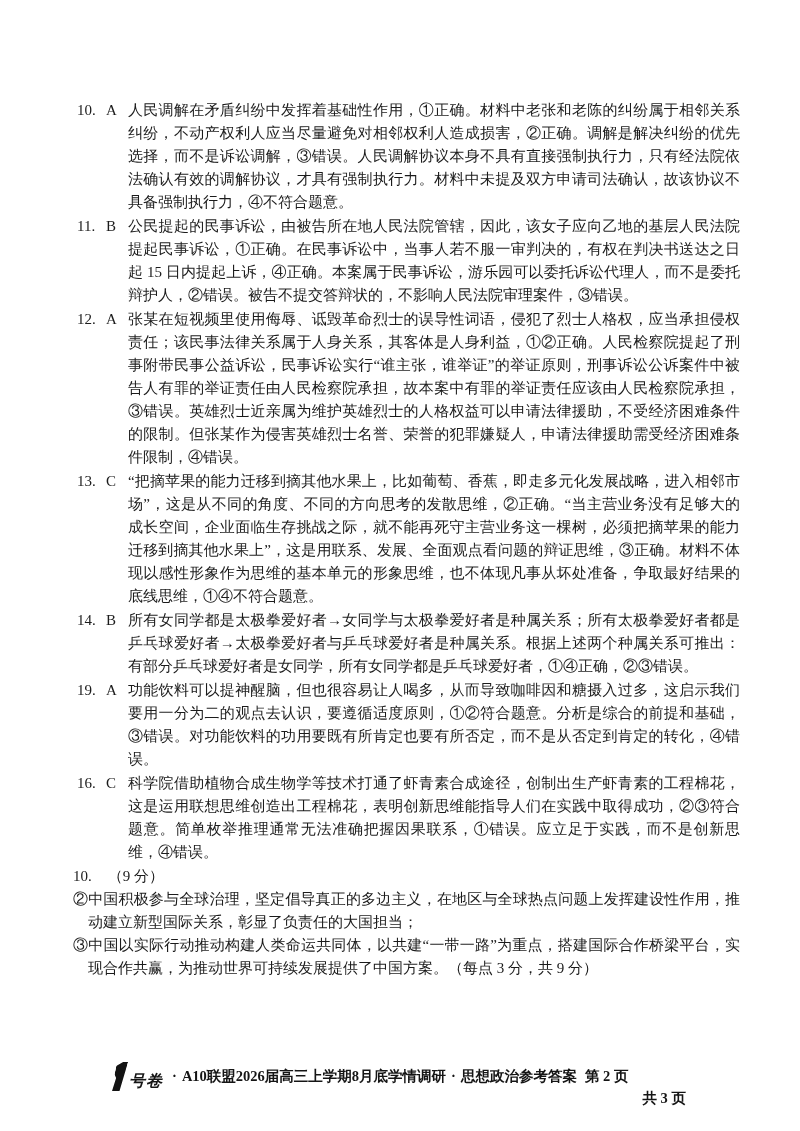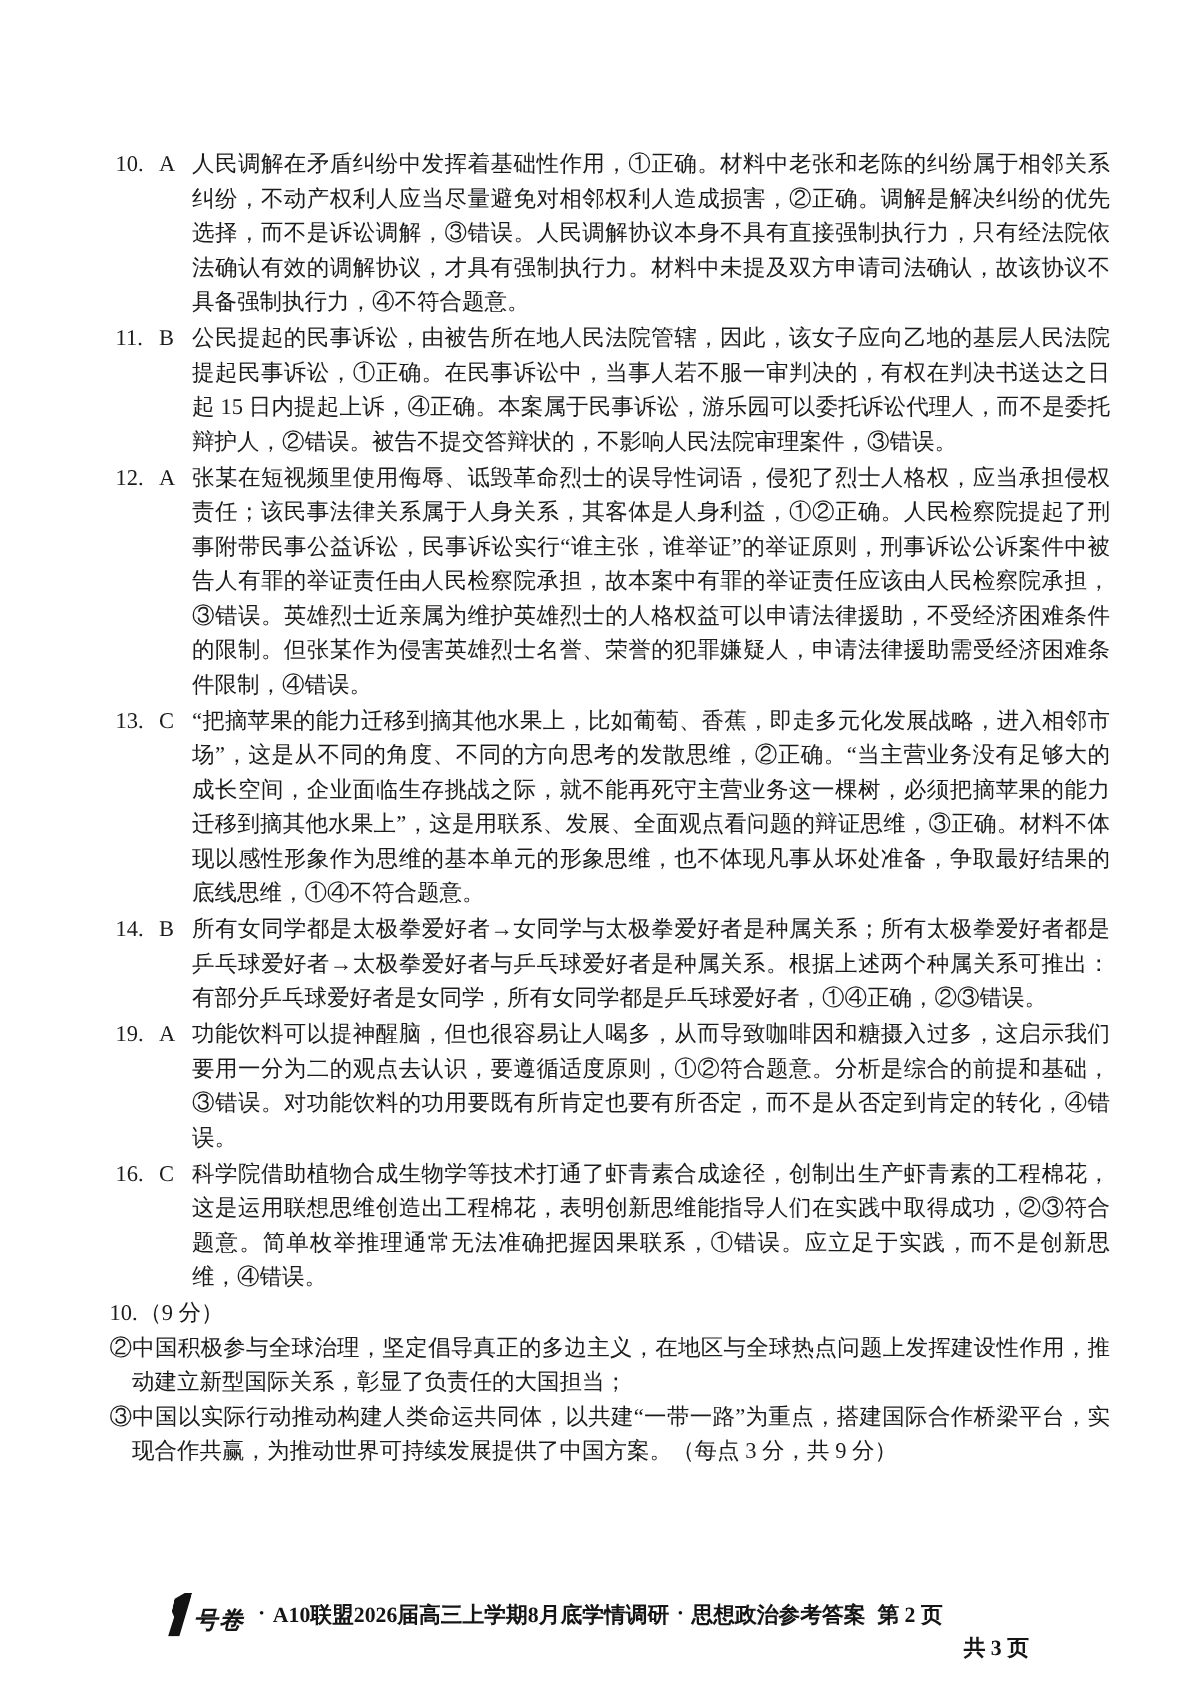--- a/index.html
+++ b/index.html
@@ -15,21 +15,21 @@
   .mcq-row{display:flex;margin:0 60px 1px 77px;}
   .qnum{flex:none;width:29px;font-size:15px;line-height:23px;}
   .qletter{flex:none;width:22px;font-size:15px;line-height:23px;}
   .qtext{flex:1;margin:0;font-size:15px;line-height:23px;text-align:justify;}
   .section-heading{
     margin:0 60px 0 73px;
     font-family:"Liberation Sans","DejaVu Sans",sans-serif;
     font-weight:bold;font-size:15px;line-height:23px;
   }
   .q17-head{margin:0 60px 0 73px;font-size:15px;line-height:23px;}
-  .q17-score{margin-left:1px;}
+  .q17-score{margin-left:16px;}
   .point{
     margin:0 60px 0 73px;padding-left:15px;text-indent:-15px;
     font-size:15px;line-height:23px;text-align:justify;
   }
   .footer{
     position:absolute;left:0;top:1045px;width:100%;
     display:flex;justify-content:center;align-items:center;
     font-weight:bold;font-size:14.5px;color:#151515;white-space:nowrap;
   }
   .logo{display:flex;align-items:flex-end;margin-right:4px;}

